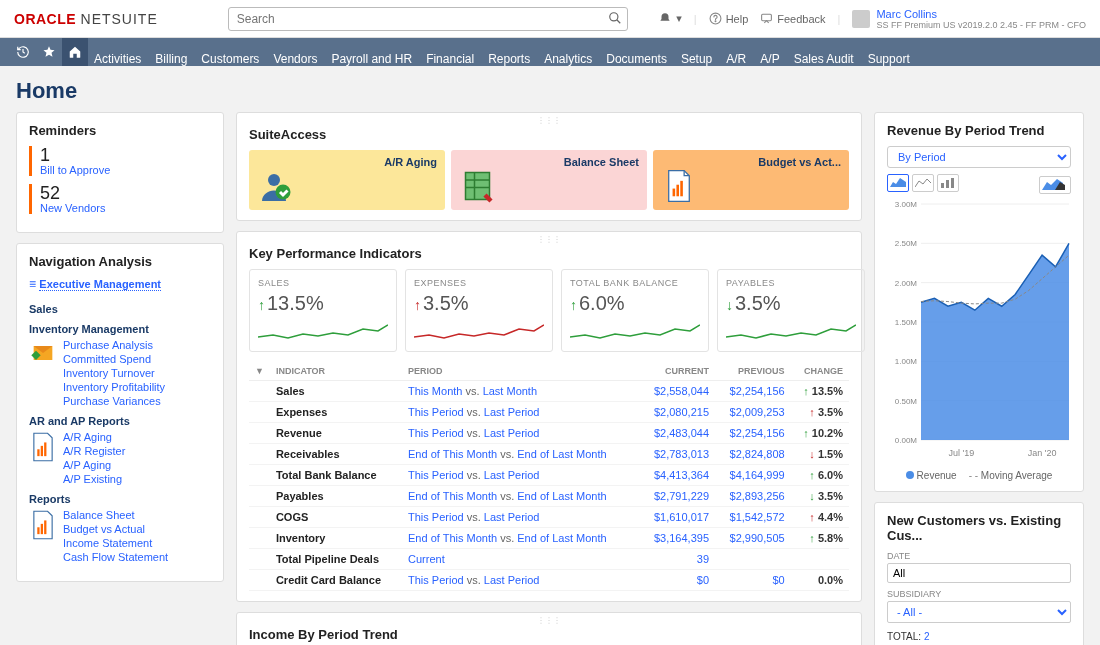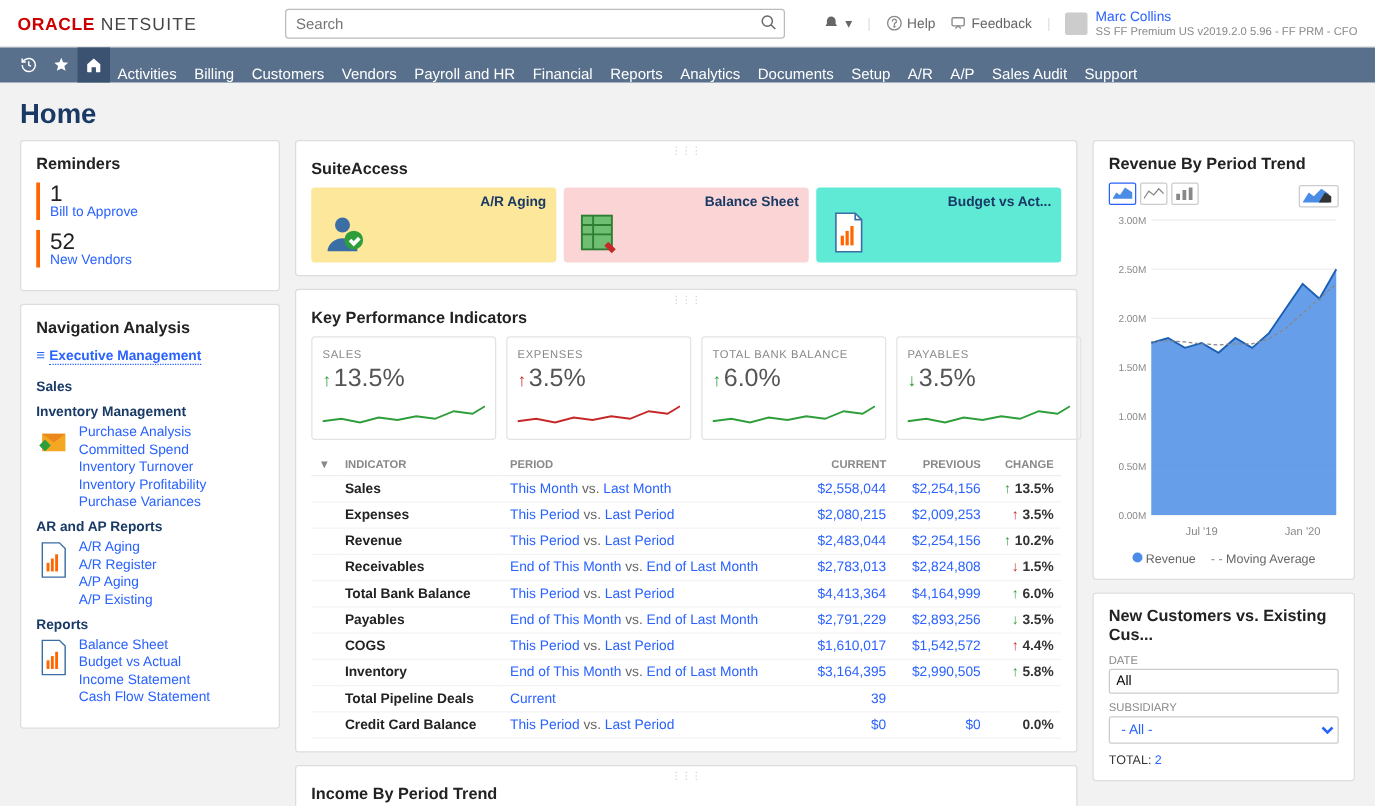--- a/index.html
+++ b/index.html
@@ -43,21 +43,21 @@
 .navsc-hd.exec{color:#2962ff;border-bottom:1px dotted #2962ff;display:inline-block}
 .navsc-links{display:flex;gap:6px}
 .navsc-ic{width:28px;height:28px;flex-shrink:0}
 .navsc-list{display:flex;flex-direction:column;gap:2px}
 .navsc-list span{color:#2962ff;font-size:11px;cursor:pointer}
 .suite-tiles{display:flex;gap:6px}
 .tile{flex:1;height:60px;border-radius:3px;position:relative;padding:6px 8px}
 .tile .tlbl{position:absolute;top:6px;right:8px;font-size:11px;font-weight:700;color:#1a3a66}
 .tile1{background:#fce79a}
 .tile2{background:#fbd5d5}
-.tile3{background:#5eead4}
+.tile3{background:#fdba74}
 .tile4{background:#d5e7f5}
 .tile .tic{position:absolute;bottom:6px;left:10px}
 .kpis{display:flex;gap:8px;margin-bottom:10px}
 .kpi{flex:1;border:1px solid #e3e3e3;border-radius:3px;padding:8px}
 .kpi .klbl{font-size:9px;letter-spacing:.5px;color:#888;text-transform:uppercase}
 .kpi .kval{font-size:20px;color:#555;margin-top:4px}
 .kpi .arrow{font-size:14px;margin-right:2px}
 .spark{height:24px;margin-top:4px}
 .kpitbl{width:100%;border-collapse:collapse;font-size:11px}
 .kpitbl th{text-align:left;font-size:9px;color:#888;font-weight:600;padding:4px 6px;border-bottom:1px solid #eee;text-transform:uppercase}
@@ -120,21 +120,21 @@
             <path d="M8 20l4-4 4 4"></path>
           </svg>
       </span>
       <span>Feedback</span>
     </span>
     <span style="color:#ddd">|</span>
     <div class="userblk">
       <span class="avatar"></span>
       <div class="usertxt">
         <div class="name">Marc Collins</div>
-        <div class="role">SS FF Premium US v2019.2.0 5.96 - FF PRM - CFO</div>
+        <div class="role">SS FF Premium US v2019.2.0 2.45 - FF PRM - CFO</div>
       </div>
     </div>
   </div>
 </div>
 
 <div class="mainnav">
   <span class="navicon">
     <svg width="14" height="14" viewBox="0 0 24 24" fill="none" stroke="#fff" stroke-width="2">
         <path d="M3 12a9 9 0 1 0 3-6.7L3 8"></path>
         <polyline points="3 3 3 8 8 8"></polyline>
@@ -433,20 +433,23 @@
 
     <div class="portlet">
       <div class="handle">⋮⋮⋮</div>
       <div class="ptitle">Income By Period Trend</div>
     </div>
   </div>
 
   <div class="rightcol">
     <div class="portlet">
       <div class="ptitle">Revenue By Period Trend</div>
+      <select class="revsel">
+        <option>By Period</option>
+      </select>
       <div style="display:flex;justify-content:space-between;align-items:center">
         <div class="revtools">
           <span class="revtool active">
             <svg width="16" height="12" viewBox="0 0 16 12">
                 <path d="M0 10l3-5 3 2 4-6 6 4v5z" fill="#4b8de6"></path>
               </svg>
           </span>
           <span class="revtool">
             <svg width="16" height="12" viewBox="0 0 16 12">
                 <path d="M0 10l4-6 4 3 4-5 4 4" fill="none" stroke="#888"></path>

